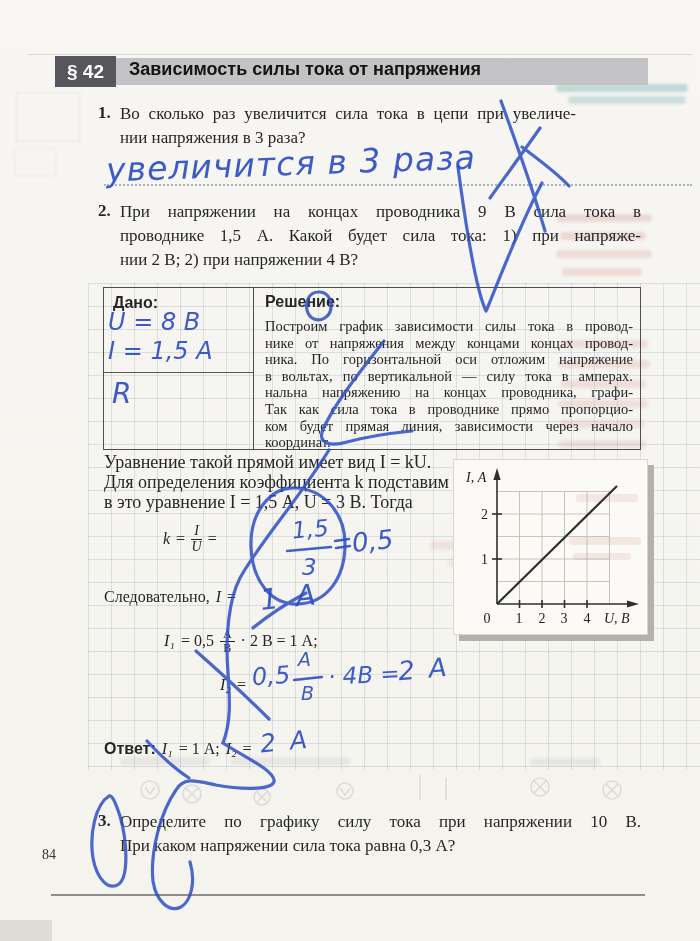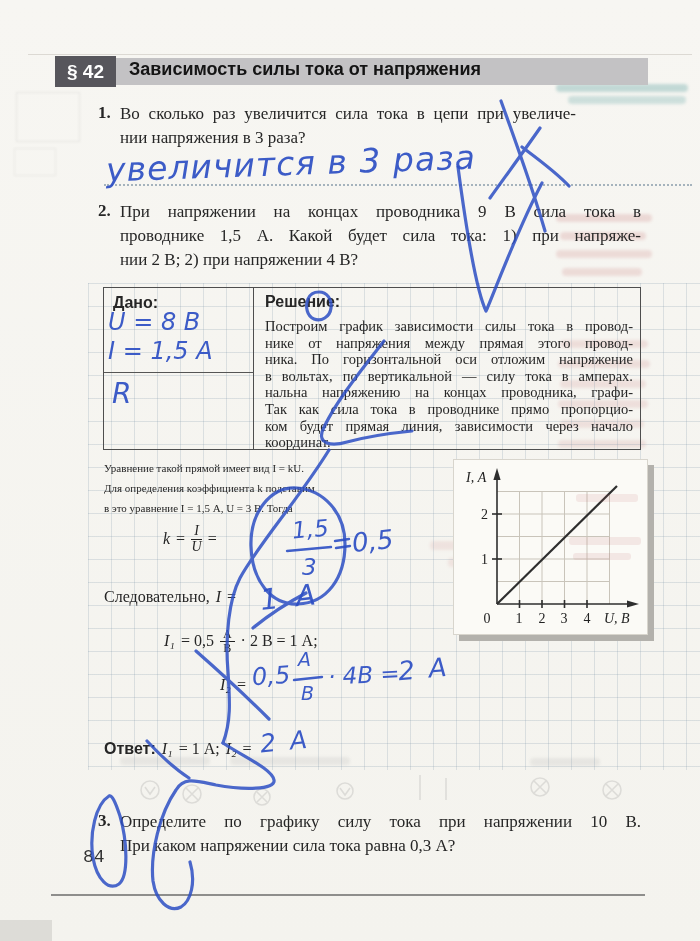--- a/index.html
+++ b/index.html
@@ -23,37 +23,37 @@
       repeating-linear-gradient(to right, rgba(120,145,165,.22) 0 1px, transparent 1px 23px),
       repeating-linear-gradient(to bottom, rgba(120,145,165,.22) 0 1px, transparent 1px 23px);}
   .dotted{left:104px;top:184px;width:588px;border-top:2px dotted #97a8b4;opacity:.85;}
   
   .tbl{left:103px;top:287px;width:536px;height:161px;border:1.5px solid #4e4e4e;}
   .tbl-div{left:149px;top:0;height:100%;border-left:1.5px solid #4e4e4e;}
   .tbl-sep{left:0;top:84px;width:150px;border-top:1.4px solid #555;}
   .cell-head{font-family:"Liberation Sans",sans-serif;font-weight:bold;font-size:16px;}
   .sol{left:161px;top:30px;width:368px;font-size:14.5px;line-height:16.6px;}
   
-  .deriv{left:104px;top:452px;width:360px;font-size:11px;line-height:20px;margin-top:6px;}
+  .deriv{left:104px;top:452px;width:360px;font-size:18px;line-height:20px;}
   .frow{display:flex;align-items:center;gap:6px;font-size:16px;}
   .frac{display:inline-flex;flex-direction:column;align-items:center;line-height:1.05;}
   .frac .num{border-bottom:1.3px solid #222;padding:0 3px;}
   i.v{font-style:italic;}
   
   .hw{position:absolute;color:#2d4fc4;font-family:"DejaVu Sans",sans-serif;font-style:italic;
       white-space:nowrap;opacity:.92;}
   
   .graph{left:453px;top:459px;width:193px;height:174px;background:#fbfaf6;
          border:1px solid #d8d5cd;box-shadow:6px 6px 0 0 #b3b1ac;}
   
   .bleed{position:absolute;border-radius:4px;filter:blur(1.5px);}
   .bleedbox{position:absolute;border:1px solid #8a8a8a;filter:blur(1px);}
   .pen-overlay{left:0;top:0;pointer-events:none;}
   .rule-bottom{left:51px;top:894px;width:594px;height:2px;background:#8e8e8c;}
-  .pagenum{left:42px;top:847px;font-family:Liberation Mono, monospace;font-size:18px;color:#333;margin-left:41px;}
+  .pagenum{left:42px;top:847px;font-family:Liberation Serif, serif;font-size:14px;color:#333;}
   .topline{left:28px;top:54px;width:664px;height:1px;background:#dcd9d3;}
 </style>
 </head>
 <body>
 
 <div class="page">
 
   <div class="abs topline"></div>
   <div class="bleedbox" style="left:16px;top:92px;width:62px;height:48px;opacity:.15;"></div>
   <div class="bleedbox" style="left:14px;top:148px;width:40px;height:26px;opacity:.12;"></div>
@@ -99,21 +99,21 @@
     <div>нии 2 В; 2) при напряжении 4 В?</div>
   </div>
 
   <div class="abs tbl">
     <div class="abs tbl-div"></div>
     <div class="abs tbl-sep"></div>
     <div class="abs cell-head" style="left:9px;top:6px;">Дано:</div>
     <div class="abs cell-head" style="left:161px;top:5px;">Решение:</div>
     <div class="abs sol">
       <div class="jline">Построим график зависимости силы тока в провод-</div>
-      <div class="jline">нике от напряжения между прямая этого провод-</div>
+      <div class="jline">нике от напряжения между концами концах провод-</div>
       <div class="jline">ника. По горизонтальной оси отложим напряжение</div>
       <div class="jline">в вольтах, по вертикальной — силу тока в амперах.</div>
       <div class="jline">нальна напряжению на концах проводника, графи-</div>
       <div class="jline">Так как сила тока в проводнике прямо пропорцио-</div>
       <div class="jline">ком будет прямая линия, зависимости через начало</div>
       <div>координат.</div>
     </div>
   </div>
   <span class="hw" style="left:108px;top:308px;font-size:24px;">U = 8 В</span>
   <span class="hw" style="left:108px;top:337px;font-size:24px;">I = 1,5 А</span>

